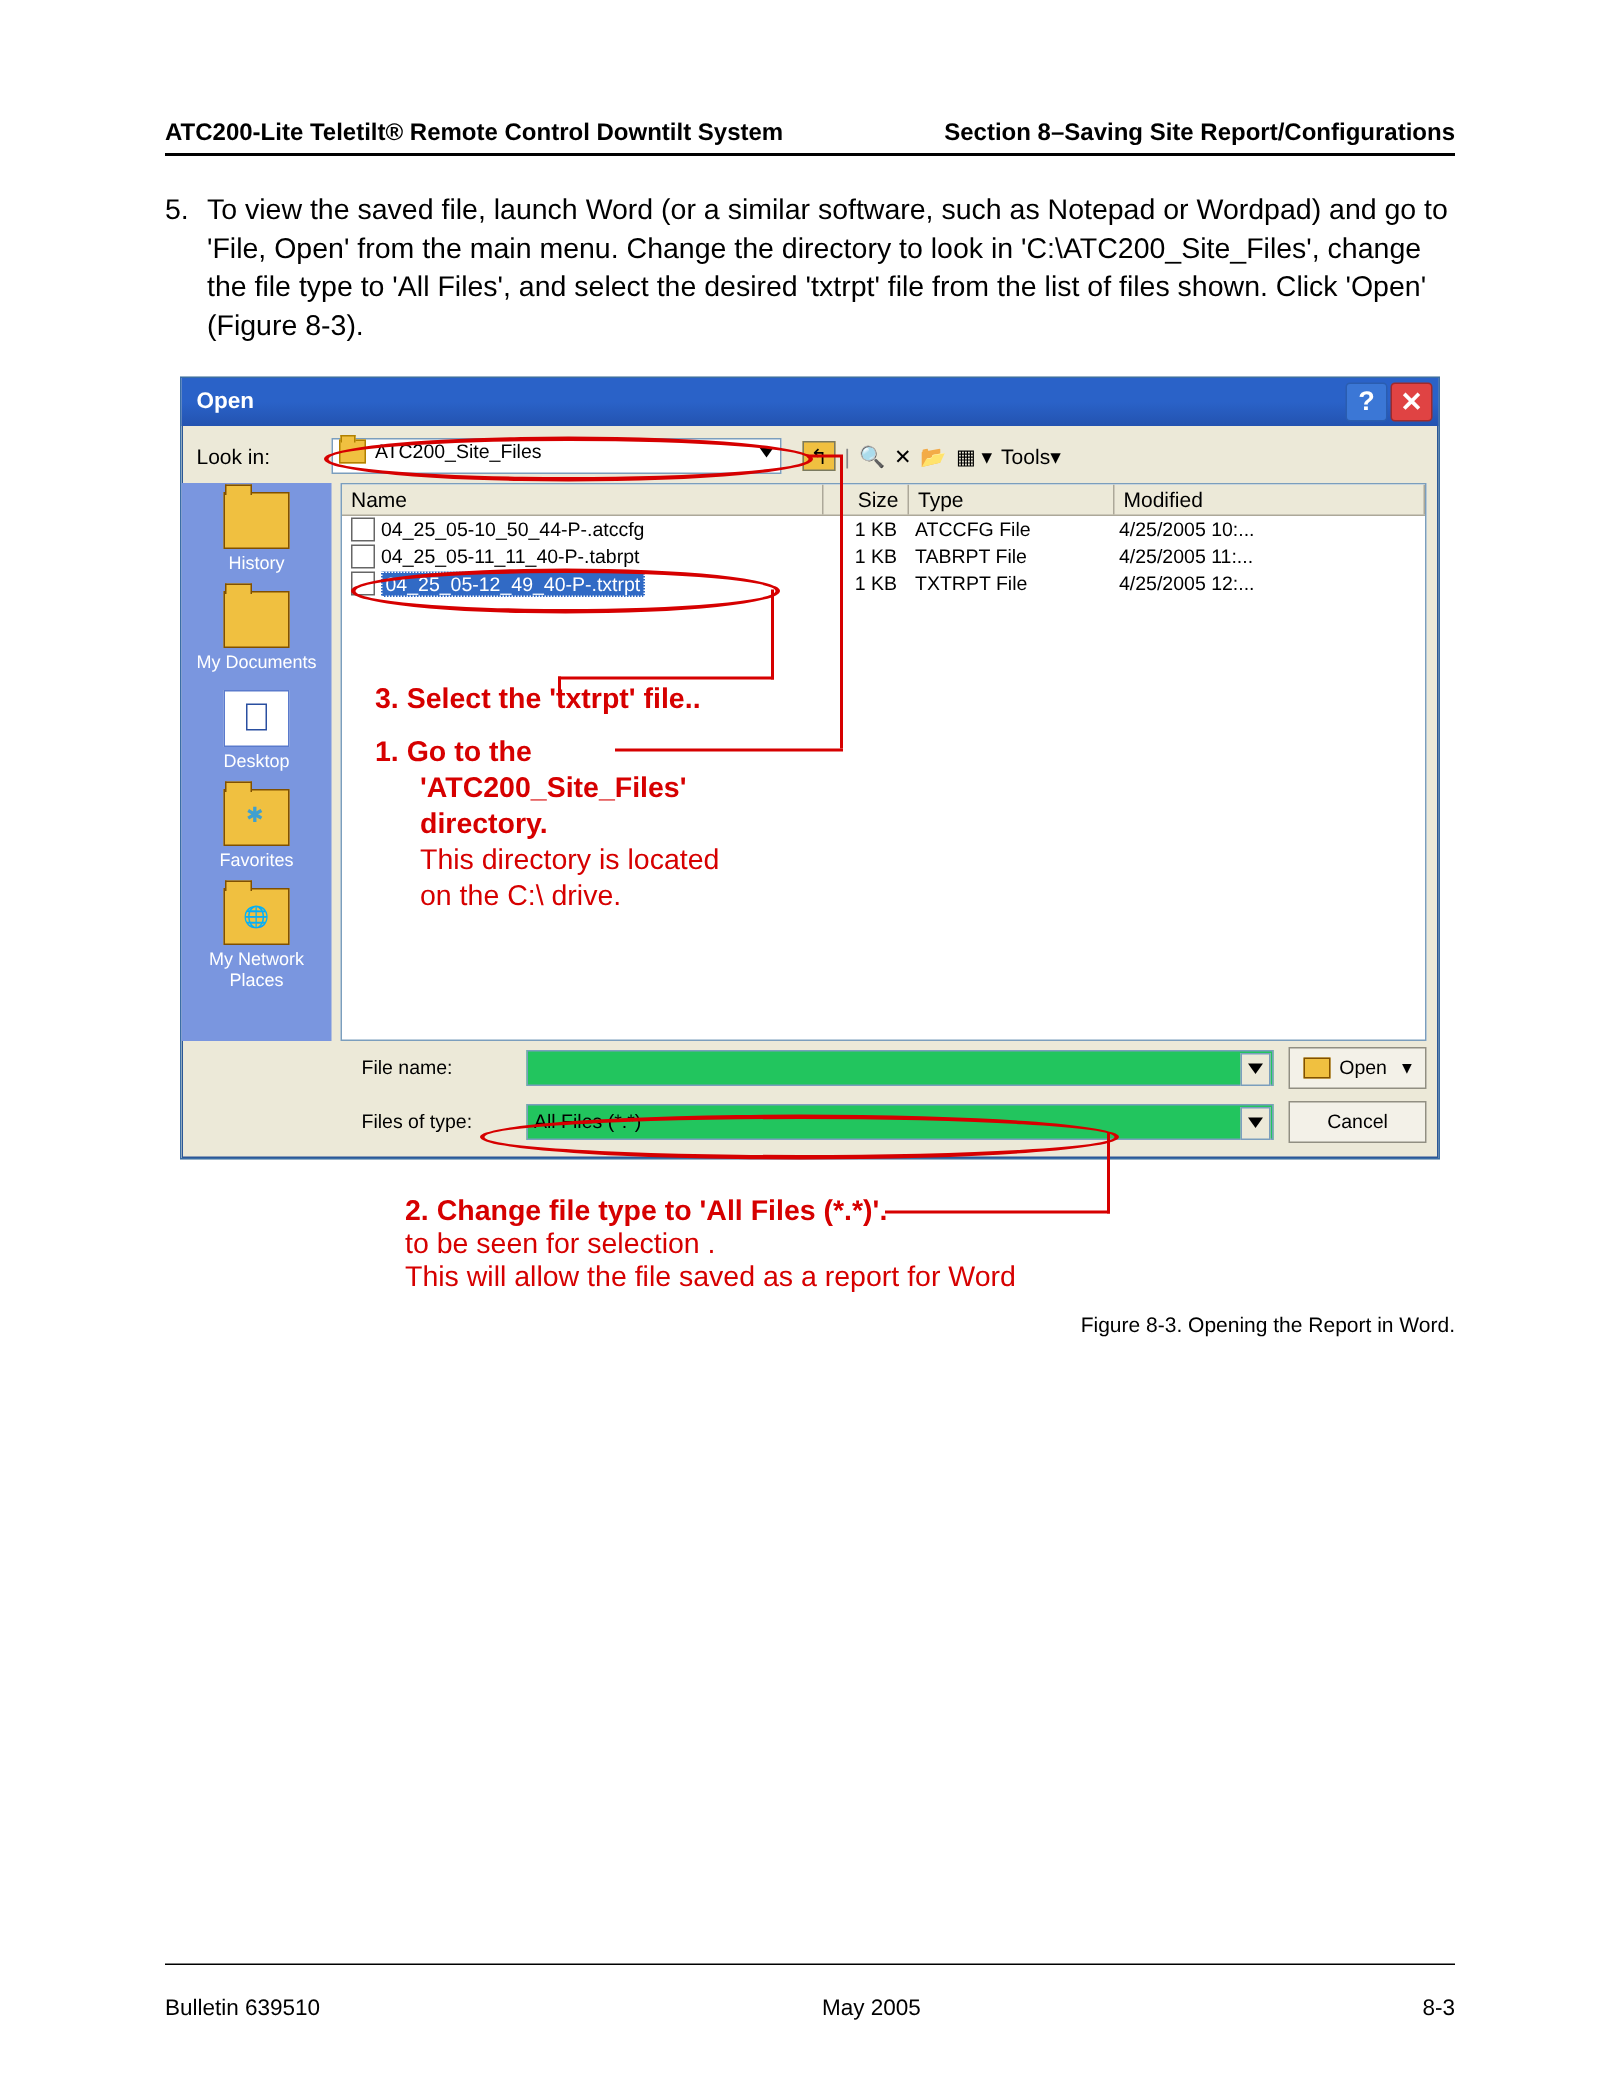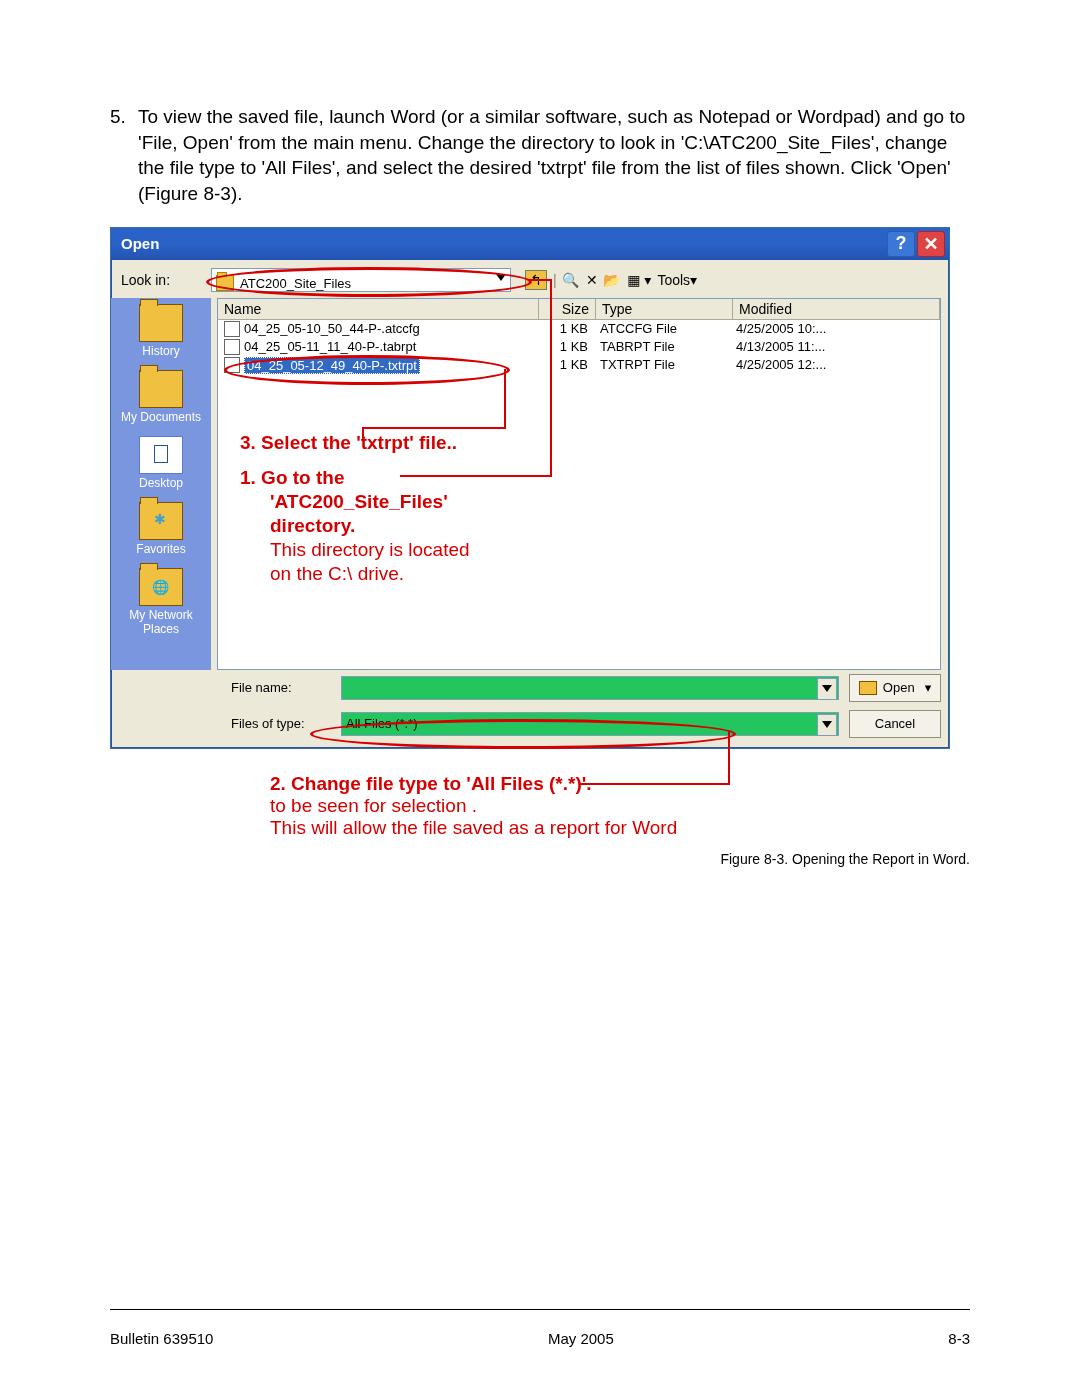--- a/index.html
+++ b/index.html
@@ -31,20 +31,21 @@
     display: flex;
   }
   .body-text .num { width: 28px; flex: none; }
   .body-text .txt { flex: 1; }
   
   .dlg-wrap {
     margin-top: 20px;
     position: relative;
     width: 840px;
     height: 522px;
+    margin-left: 10px;
   }
   .dlg {
     position: absolute;
     inset: 0;
     border: 1px solid #3a6ea5;
     background: #ece9d8;
     box-shadow: 0 0 0 1px #2b5797 inset;
   }
   .titlebar {
     height: 32px;
@@ -77,21 +78,21 @@
     padding: 8px 8px 6px 10px;
     font-size: 14px;
   }
   .lbl { width: 90px; }
   .lookin-field {
     flex: 0 0 290px;
     height: 22px;
     background: #fff;
     border: 1px solid #7b9ebd;
     display: flex;
-    align-items: flex-end;
+    align-items: flex-start;
     padding: 0 4px;
     font-size: 13px;
     position: relative;
   }
   .folder-ico {
     width: 16px; height: 14px;
     background: #f0c040; border:1px solid #b08000;
     margin-right: 6px;
     position: relative;
   }
@@ -214,20 +215,24 @@
     position:absolute; right:1px; top:1px; width:18px; height:20px;
     background:#ece9d8; border:1px solid #7b9ebd;
     display:flex;align-items:center;justify-content:center;
   }
   .drop-btn .drop-tri{position:static;}
 </style>
 </head>
 <body>
 
 <div class="page">
+  <div class="hdr">
+    <span>ATC200-Lite Teletilt® Remote Control Downtilt System</span>
+    <span>Section 8–Saving Site Report/Configurations</span>
+  </div>
 
   <div class="body-text">
     <div class="num">5.</div>
     <div class="txt">To view the saved file, launch Word (or a similar software, such as Notepad or Wordpad) and go to 'File, Open' from the main menu. Change the directory to look in 'C:\ATC200_Site_Files', change the file type to 'All Files', and select the desired 'txtrpt' file from the list of files shown. Click 'Open' (Figure 8-3).</div>
   </div>
 
   <div class="dlg-wrap">
     <div class="dlg">
       <div class="titlebar">
         <span class="titlebar-text">Open</span>
@@ -297,21 +302,21 @@
             <div class="cell col-type">ATCCFG File</div>
             <div class="cell col-mod">4/25/2005 10:...</div>
           </div>
           <div class="fl-row">
             <div class="cell col-name">
                 <span class="file-ico-sm"></span>
                 <span class="fn">04_25_05-11_11_40-P-.tabrpt</span>
               </div>
             <div class="cell col-size">1 KB</div>
             <div class="cell col-type">TABRPT File</div>
-            <div class="cell col-mod">4/13/2005 11:...</div>
+            <div class="cell col-mod">4/25/2005 11:...</div>
           </div>
           <div class="fl-row fl-sel">
             <div class="cell col-name">
                 <span class="file-ico-sm"></span>
                 <span class="fn">04_25_05-12_49_40-P-.txtrpt</span>
               </div>
             <div class="cell col-size">1 KB</div>
             <div class="cell col-type">TXTRPT File</div>
             <div class="cell col-mod">4/25/2005 12:...</div>
           </div>

